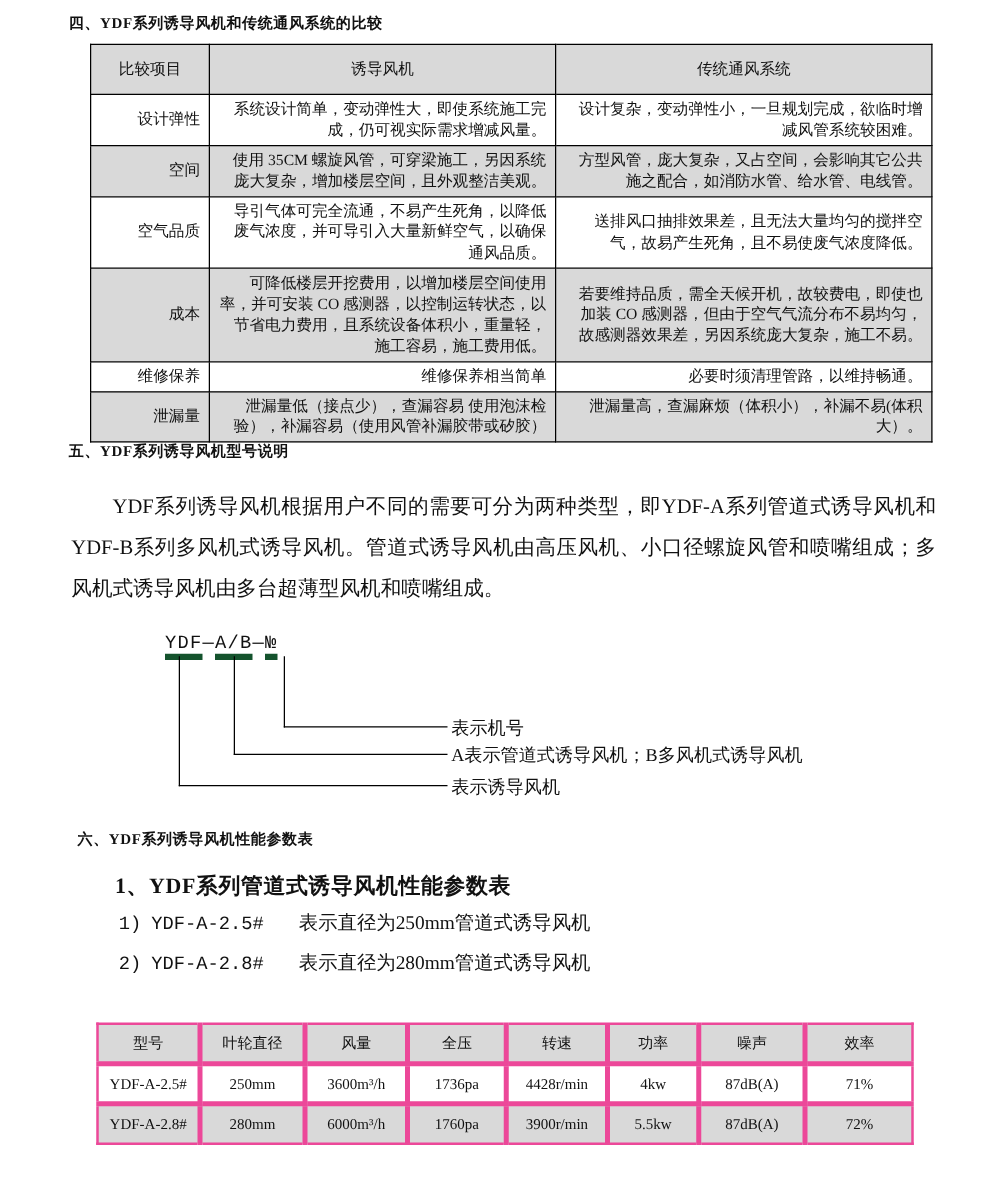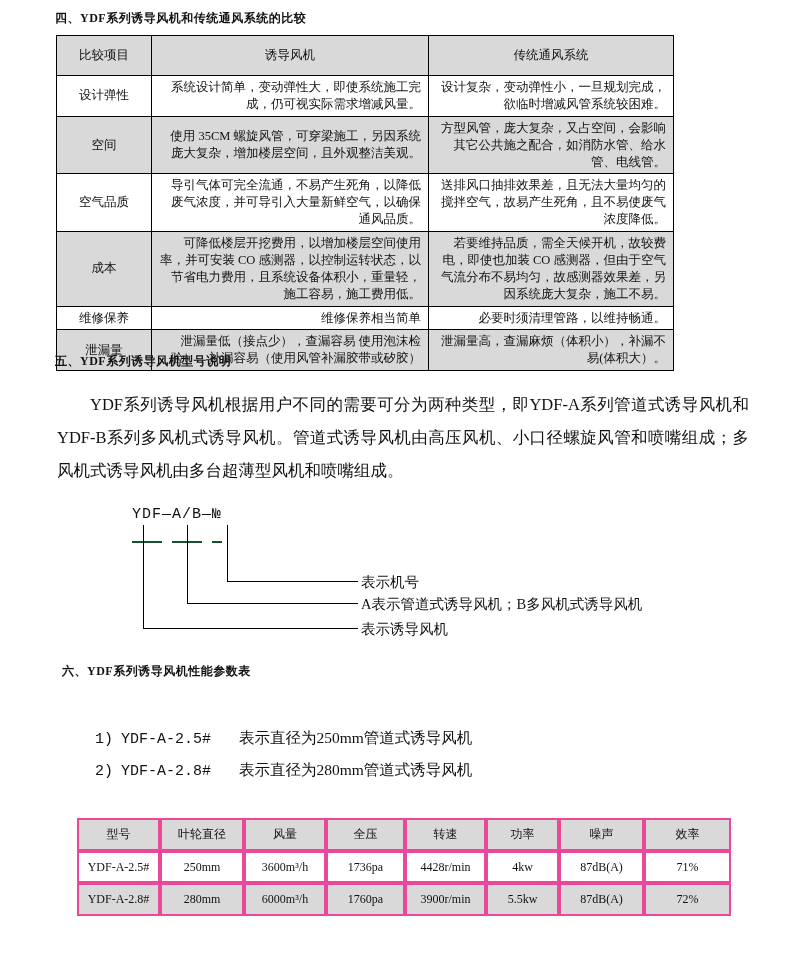--- a/index.html
+++ b/index.html
@@ -21,34 +21,34 @@
     white-space: nowrap;
   }
   #sec4-title { left: 55px; top: 10px; }
   #sec5-title { left: 55px; top: 353px; }
   #sec6-title { left: 62px; top: 663px; }
   #sec6-subtitle { left: 92px; top: 696px; font-size: 17.5px; }
 
   
   .cmp-table {
     position: absolute;
-    left: 56px; top: 35px;
-    width: 618px;
+    left: 72px; top: 35px;
+    width: 674px;
     border-collapse: collapse;
     font-size: 12.5px;
     line-height: 1.35;
   }
   .cmp-table th, .cmp-table td {
     border: 1px solid #000000;
     padding: 3px 7px;
     vertical-align: middle;
     font-weight: normal;
   }
   .cmp-table thead th { text-align: center; height: 40px; }
-  .cmp-table td.item-cell { text-align: center; }
+  .cmp-table td.item-cell { text-align: right; }
   .cmp-table tr.shade { background: #d9d9d9; }
   .cmp-table td.body-cell { text-align: right; }
 
   
   .para {
     position: absolute;
     left: 57px; top: 388px;
     width: 692px;
     font-size: 16.5px;
     line-height: 2.0;
@@ -58,21 +58,21 @@
 
   
   .diagram { position: absolute; left: 0; top: 498px; width: 800px; height: 162px; }
   .model-code {
     position: absolute; left: 132px; top: 8px;
     font-family: "Liberation Mono", "DejaVu Sans Mono", monospace;
     font-size: 15px;
     letter-spacing: 1px;
     white-space: nowrap;
   }
-  .model-code .u { border-bottom: 2px solid #14532d; padding-bottom: 18px; }
+  .model-code .u { border-bottom: 5px solid #14532d; padding-bottom: 0; }
   .elbow {
     position: absolute;
     border-left: 1px solid #000;
     border-bottom: 1px solid #000;
   }
   .elbow.e1 { left: 227px; top: 27px; width: 131px; height: 57px; }
   .elbow.e2 { left: 187px; top: 27px; width: 171px; height: 79px; }
   .elbow.e3 { left: 143px; top: 27px; width: 215px; height: 104px; }
   .dlabel {
     position: absolute; left: 361px;
@@ -186,20 +186,21 @@
     <div class="model-code"><span class="u">YDF</span><span>—</span><span class="u">A/B</span><span>—</span><span class="u">№</span></div>
     <div class="elbow e1"></div>
     <div class="elbow e2"></div>
     <div class="elbow e3"></div>
     <div class="dlabel l1">表示机号</div>
     <div class="dlabel l2">A表示管道式诱导风机；B多风机式诱导风机</div>
     <div class="dlabel l3">表示诱导风机</div>
   </div>
 
   <h2 class="sec-title" id="sec6-title">六、YDF系列诱导风机性能参数表</h2>
+  <h3 class="sec-title" id="sec6-subtitle">1、YDF系列管道式诱导风机性能参数表</h3>
 
   <div class="note" id="note-1">
     <span class="num">1)</span><span class="model">YDF-A-2.5#</span><span class="desc">表示直径为250mm管道式诱导风机</span>
   </div>
   <div class="note" id="note-2">
     <span class="num">2)</span><span class="model">YDF-A-2.8#</span><span class="desc">表示直径为280mm管道式诱导风机</span>
   </div>
 
   <table class="perf-table">
     <colgroup>

